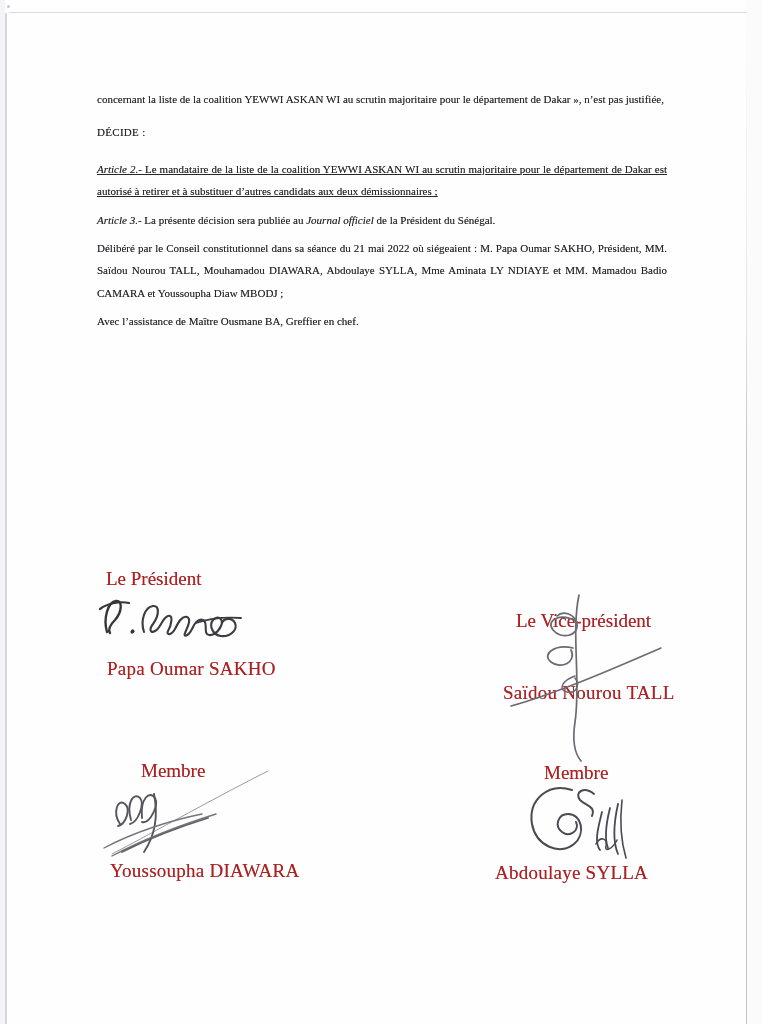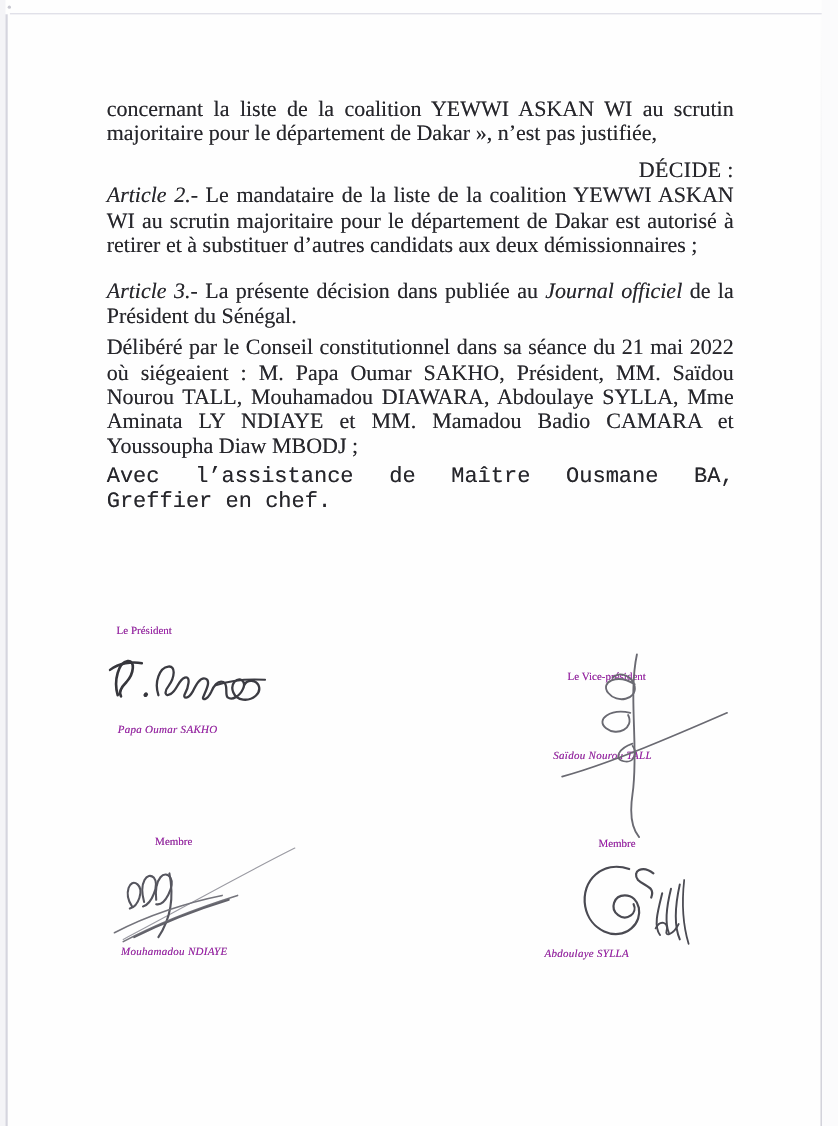--- a/index.html
+++ b/index.html
@@ -16,64 +16,64 @@
   .edge-left-shade{position:absolute;left:0;top:0;bottom:0;width:5px;background:#f4f4f7;}
   .edge-left{position:absolute;left:5px;top:13px;bottom:0;width:2px;background:rgba(202,202,214,.8);}
   .edge-right{position:absolute;right:15px;top:0;bottom:0;width:1px;
     background:linear-gradient(to bottom, rgba(195,195,208,0) 0%, rgba(185,185,198,.35) 30%, rgba(178,178,192,.8) 45%, rgba(178,178,192,.8) 100%);}
   .edge-right-shade{position:absolute;right:0;top:0;bottom:0;width:15px;background:#fbfbfc;}
   .corner-dot{position:absolute;left:7px;top:5px;width:3px;height:3px;border-radius:50%;background:#b9b9c4;opacity:.8;}
 
   
   .doc{
     position:absolute;left:97px;top:88px;width:570px;
-    font-size:20px;line-height:22.4px;color:#26262b;
+    font-size:11px;line-height:22.4px;color:#26262b;
     text-align:justify;
     text-shadow:0 0 .5px rgba(35,35,42,.55);
   }
   .doc p{margin:0 0 9px 0;}
   .doc p.intro{margin-bottom:11px;}
-  .doc p.decide{margin-bottom:1px;letter-spacing:.3px;text-align:right;}
+  .doc p.decide{margin-bottom:14px;letter-spacing:.3px;text-align:left;}
   .doc p.a1{margin-bottom:8px;}
-  .doc p.a2{margin-bottom:20px;}
+  .doc p.a2{margin-bottom:6px;text-decoration:underline;}
   .doc p.a3{margin-bottom:6px;}
   .doc p.delib{margin-bottom:6px;}
-  .doc p.assist{margin-bottom:1px;font-family:Liberation Mono, monospace;}
+  .doc p.assist{margin-bottom:1px;}
   .doc p.closing{margin-bottom:0;}
   em.art{font-style:italic;}
   
   .cut-fade{position:absolute;left:95px;top:519px;width:135px;height:10px;
     background:linear-gradient(rgba(255,255,255,0), rgba(255,255,255,.55));}
 
   
   .sig-label,.sig-name{
-    position:absolute;font-size:10px;color:#a21caf;white-space:nowrap;
+    position:absolute;font-size:19px;color:#b91c1c;white-space:nowrap;
     text-shadow:0 0 .5px rgba(35,35,42,.5);
   }
-  .sig-name{letter-spacing:.25px;font-style:italic;}
+  .sig-name{letter-spacing:.25px;}
   .sig-svg{position:absolute;z-index:3;}
   .sig-svg path{fill:none;stroke-linecap:round;stroke-linejoin:round;}
 </style>
 </head>
 <body>
 
 <div class="page">
 
   <div class="edge-left-shade"></div>
   <div class="edge-top"></div>
   <div class="edge-left"></div>
   <div class="edge-right-shade"></div>
   <div class="edge-right"></div>
   <div class="corner-dot"></div>
 
   <div class="doc">
     <p class="intro">concernant la liste de la coalition YEWWI ASKAN WI au scrutin majoritaire pour le département de Dakar », n’est pas justifiée,</p>
     <p class="decide">DÉCIDE :</p>
     <p class="a2"><em class="art">Article 2.-</em><span> Le mandataire de la liste de la coalition YEWWI ASKAN WI au scrutin majoritaire pour le département de Dakar est autorisé à retirer et à substituer d’autres candidats aux deux démissionnaires ;</span></p>
-    <p class="a3"><em class="art">Article 3.-</em><span> La présente décision dans publiée au </span><em class="art">Journal officiel</em><span> de la Président du Sénégal.</span></p>
+    <p class="a3"><em class="art">Article 3.-</em><span> La présente décision sera publiée au </span><em class="art">Journal officiel</em><span> de la Président du Sénégal.</span></p>
     <p class="delib">Délibéré par le Conseil constitutionnel dans sa séance du 21 mai 2022 où siégeaient : M. Papa Oumar SAKHO, Président, MM. Saïdou Nourou TALL, Mouhamadou DIAWARA, Abdoulaye SYLLA, Mme Aminata LY NDIAYE et MM. Mamadou Badio CAMARA et Youssoupha Diaw MBODJ ;</p>
     <p class="assist">Avec l’assistance de Maître Ousmane BA, Greffier en chef.</p>
   </div>
   <div class="cut-fade"></div>
 
   <div class="sig-label" style="left:106px;top:568px;">Le Président</div>
   <svg class="sig-svg" style="left:98px;top:592px;" width="148" height="58" viewBox="0 0 148 58">
     <path d="M9 40 C5 26 10 10 18 9 C25 8 24 20 17 28 C12 33 10 38 12 41" stroke="#36363c" stroke-width="2.4"></path>
     <path d="M2 17 C10 11 22 9 31 11" stroke="#36363c" stroke-width="2.2"></path>
     <path d="M34 39 C35 38 36 39 35 40 C34 41 33 40 34 39" stroke="#36363c" stroke-width="2.4"></path>
@@ -96,21 +96,21 @@
   <svg class="sig-svg" style="left:98px;top:768px;" width="175" height="92" viewBox="0 0 175 92">
     <path d="M14 86 C60 62 120 28 170 3" stroke="#9a9aa2" stroke-width="1"></path>
     <path d="M22 56 C14 44 20 30 27 36 C33 41 28 56 20 58" stroke="#55555e" stroke-width="1.9"></path>
     <path d="M33 52 C28 34 36 24 42 30 C47 36 40 54 32 56" stroke="#55555e" stroke-width="1.9"></path>
     <path d="M44 50 C42 30 52 22 57 30 C61 37 52 56 44 54" stroke="#55555e" stroke-width="1.9"></path>
     <path d="M56 26 C60 46 58 66 46 84" stroke="#55555e" stroke-width="1.9"></path>
     <path d="M6 80 C36 64 74 52 104 46" stroke="#74747c" stroke-width="1.4"></path>
     <path d="M14 88 C48 70 86 56 118 46" stroke="#74747c" stroke-width="1.4"></path>
     <path d="M24 84 C52 70 84 58 110 50" stroke="#62626a" stroke-width="1.8"></path>
   </svg>
-  <div class="sig-name" style="left:110px;top:860px;">Mouhamadou NDIAYE</div>
+  <div class="sig-name" style="left:110px;top:860px;">Youssoupha DIAWARA</div>
 
   <div class="sig-label" style="left:544px;top:762px;">Membre</div>
   <svg class="sig-svg" style="left:520px;top:778px;" width="125" height="88" viewBox="0 0 125 88">
     <path d="M52 12 C28 4 8 22 12 46 C16 68 40 78 54 66 C66 56 62 36 48 36 C38 36 34 48 42 54 C50 60 60 52 56 44" stroke="#4a4a52" stroke-width="2"></path>
     <path d="M74 16 C64 8 54 14 60 22 C66 28 76 28 72 38" stroke="#4a4a52" stroke-width="2"></path>
     <path d="M82 34 C78 50 74 64 80 72" stroke="#4a4a52" stroke-width="1.8"></path>
     <path d="M90 30 C86 46 84 60 88 70" stroke="#4a4a52" stroke-width="1.8"></path>
     <path d="M98 26 C94 44 92 62 98 76" stroke="#4a4a52" stroke-width="1.8"></path>
     <path d="M76 66 C80 58 88 60 86 68 C84 74 92 72 97 62" stroke="#4a4a52" stroke-width="1.6"></path>
     <path d="M102 22 C100 40 100 60 106 80" stroke="#4a4a52" stroke-width="1.6"></path>

